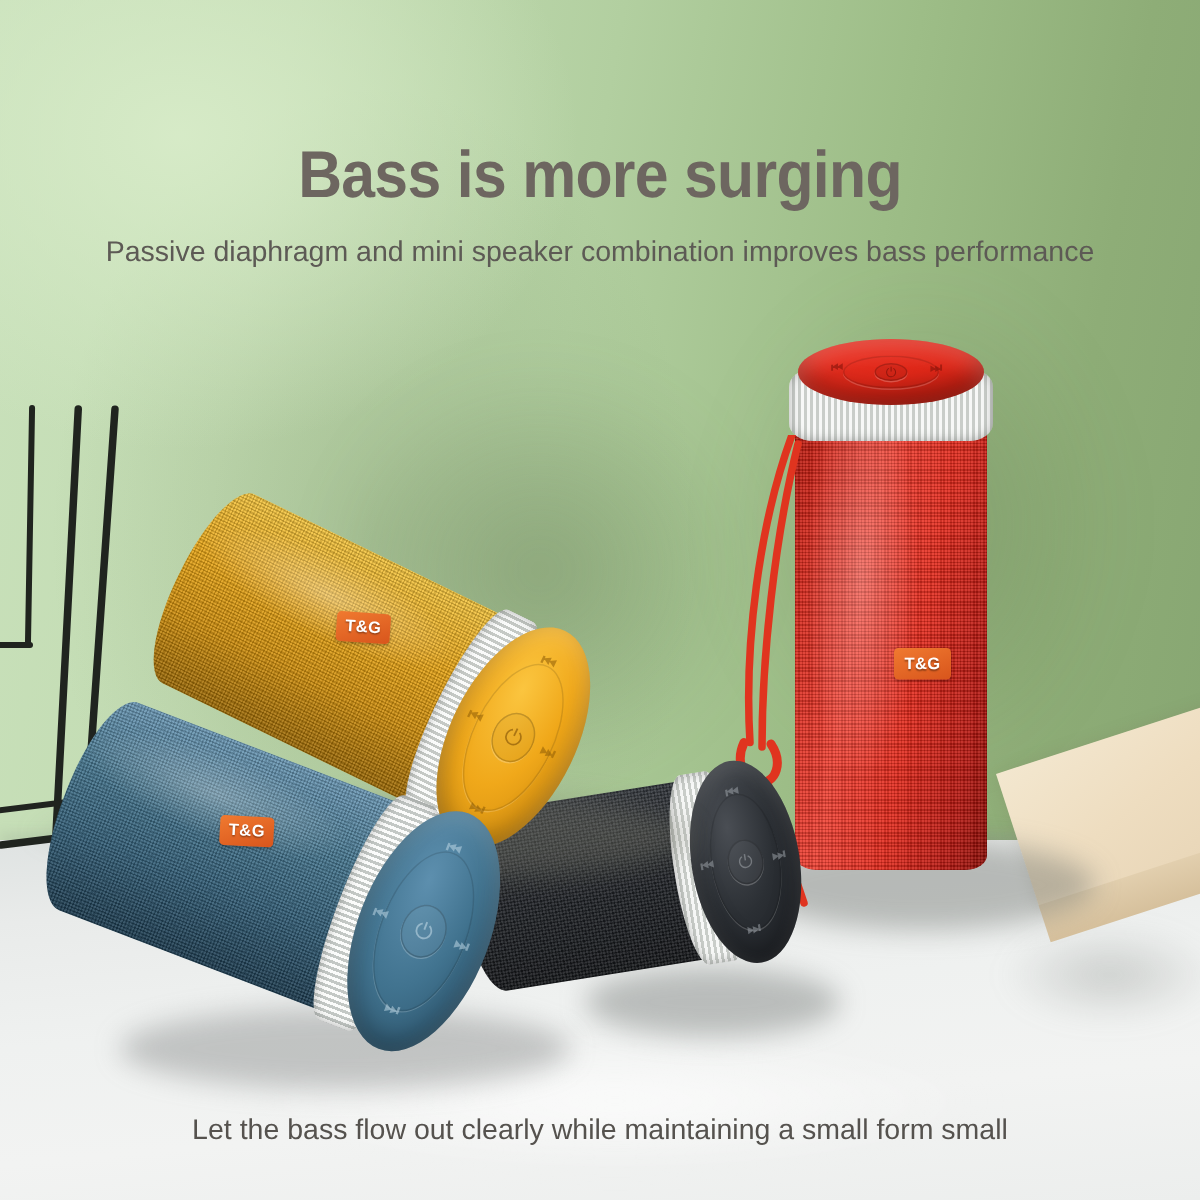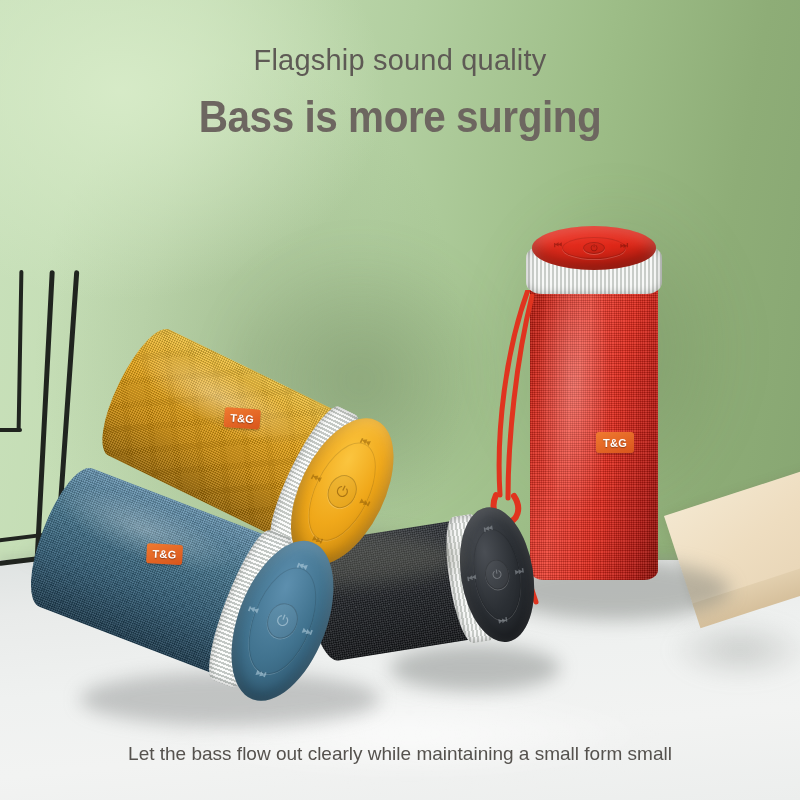--- a/index.html
+++ b/index.html
@@ -280,17 +280,17 @@
                 background:radial-gradient(ellipse at 40% 30%, #5d8fae 0%, #41738f 46%, #254a61 100%);">
       <div class="ring2" style="width:58px;height:112px;"></div>
       <div class="pwr" style="width:30px;height:36px;margin:-18px 0 0 -15px;background:rgba(255,255,255,.05);color:rgba(210,230,240,.50);font-size:15px;">⏻</div>
       <div class="gl" style="left:38px;top:20px;color:#bcd6e4;font-size:11px;">⏮</div>
       <div class="gl" style="left:38px;top:134px;color:#bcd6e4;font-size:11px;">⏭</div>
       <div class="gl" style="left:8px;top:78px;color:#bcd6e4;font-size:11px;">⏮</div>
       <div class="gl" style="left:66px;top:78px;color:#bcd6e4;font-size:11px;">⏭</div>
     </div>
   </div>
 
-  <div class="eyebrow">Flagship sound quality</div>
   <div class="headline">Bass is more surging</div>
+  <div class="subline">Passive diaphragm and mini speaker combination improves bass performance</div>
   <div class="caption">Let the bass flow out clearly while maintaining a small form small</div>
 
 </div>
 
 </body></html>

